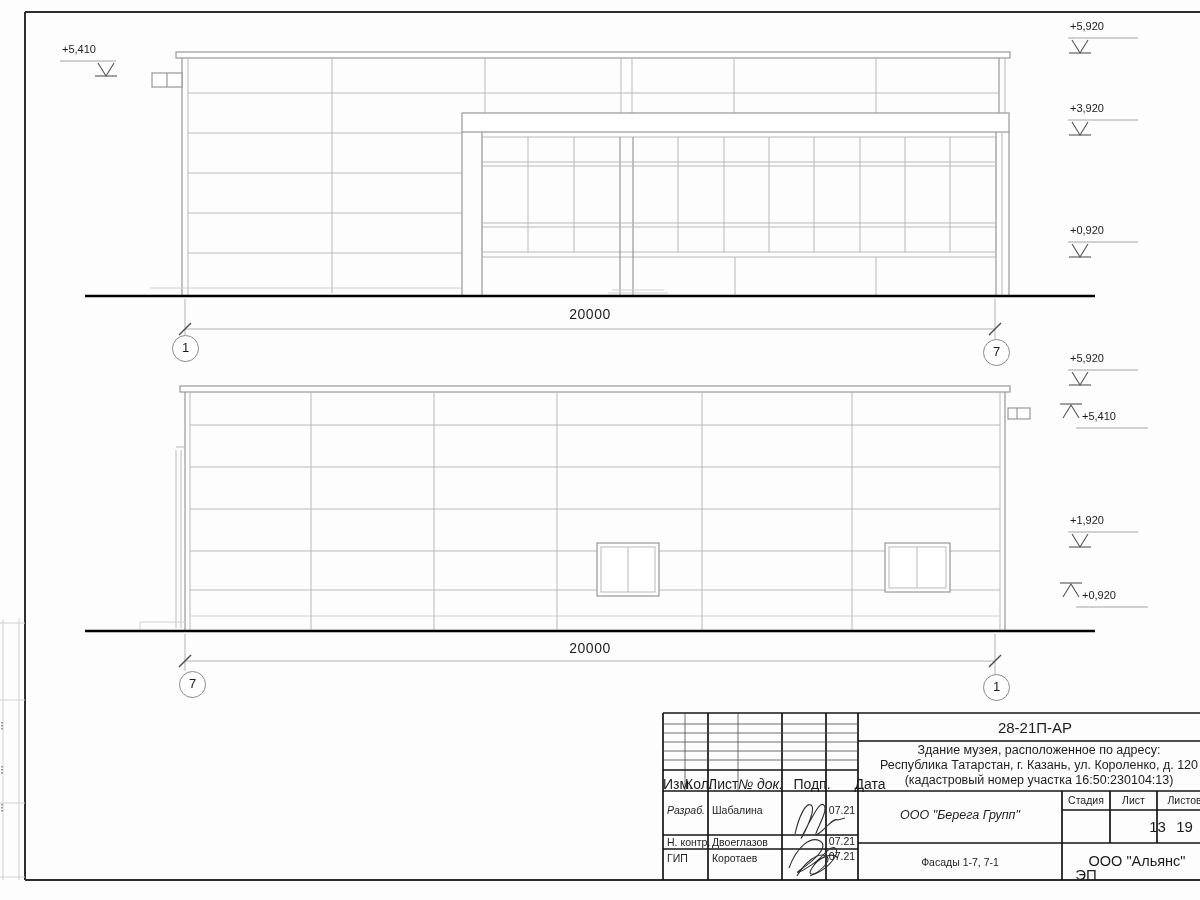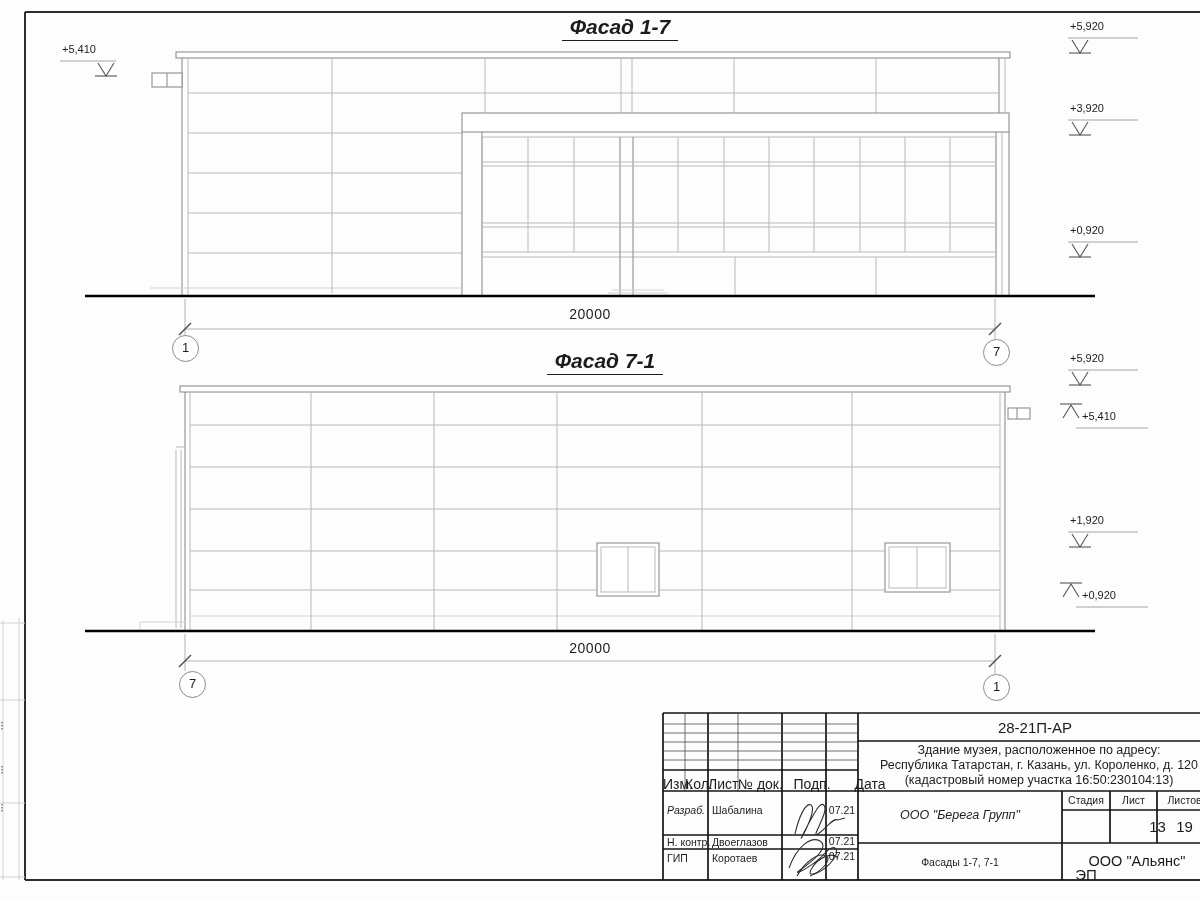--- a/index.html
+++ b/index.html
@@ -245,22 +245,20 @@
 
   <g>
     <path class="s-sig" d="M795,834 C799,816 806,802 811,805 C816,808 808,826 802,837 C798,844 810,820 817,809 C822,801 827,804 824,814 C820,826 812,838 818,834 C826,829 833,817 838,820 L845,818"></path>
   </g>
   <g>
     <path class="s-sig" d="M789,868 C797,846 811,836 820,841 C830,847 812,862 800,870 C790,877 812,868 826,852 C834,843 841,849 833,860 C823,873 804,880 812,868 C818,858 832,851 838,858"></path>
     <path class="s-sig" d="M797,876 C805,862 818,852 826,856 C833,860 820,872 810,876"></path>
   </g>
 </svg>
 
-<div class="t ftitle tc" style="left:495px;top:15px;width:250px;"><span>Фасад 1-7</span></div>
-<div class="t ftitle tc" style="left:480px;top:349px;width:250px;"><span>Фасад 7-1</span></div>
 
 <div class="t elev" style="left:62px;top:43px;">+5,410</div>
 <div class="t elev" style="left:1070px;top:20px;">+5,920</div>
 <div class="t elev" style="left:1070px;top:102px;">+3,920</div>
 <div class="t elev" style="left:1070px;top:224px;">+0,920</div>
 
 <div class="t elev" style="left:1070px;top:352px;">+5,920</div>
 <div class="t elev" style="left:1082px;top:410px;">+5,410</div>
 <div class="t elev" style="left:1070px;top:514px;">+1,920</div>
 <div class="t elev" style="left:1082px;top:589px;">+0,920</div>
@@ -277,21 +275,21 @@
 
 <div class="t tb12 tc" style="left:858px;top:743px;width:362px;">
   <div>Здание музея, расположенное по адресу:</div>
   <div>Республика Татарстан, г. Казань, ул. Короленко, д. 120</div>
   <div>(кадастровый номер участка 16:50:230104:13)</div>
 </div>
 
 <div class="t tb10 tc" style="left:663px;top:776px;width:22px;">Изм.</div>
 <div class="t tb10 tc" style="left:685px;top:776px;width:23px;text-align:center;">Кол.</div>
 <div class="t tb10 tc" style="left:708px;top:776px;width:30px;">Лист</div>
-<div class="t tb10 tc" style="left:738px;top:776px;width:44px;">№ док.</div>
+<div class="t tb10 tc" style="left:738px;top:776px;width:44px;font-style:italic;">№ док.</div>
 <div class="t tb10 tc" style="left:782px;top:776px;width:60px;">Подп.</div>
 <div class="t tb10 tc" style="left:850px;top:776px;width:40px;">Дата</div>
 
 <div class="t tb11" style="left:667px;top:804px;font-style:italic;">Разраб.</div>
 <div class="t tb11" style="left:712px;top:804px;">Шабалина</div>
 <div class="t tb11 tc" style="left:826px;top:804px;width:32px;">07.21</div>
 
 <div class="t tb11" style="left:667px;top:836px;">Н. контр.</div>
 <div class="t tb11" style="left:712px;top:836px;">Двоеглазов</div>
 <div class="t tb11 tc" style="left:826px;top:835px;width:32px;">07.21</div>

